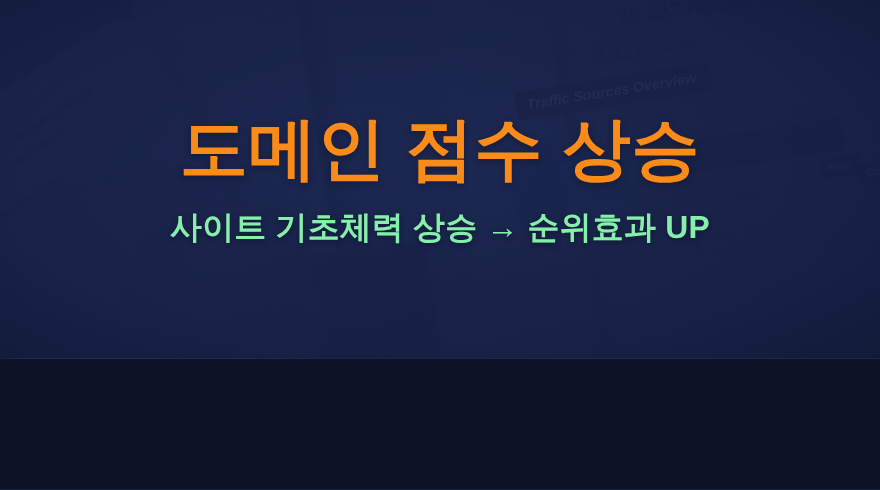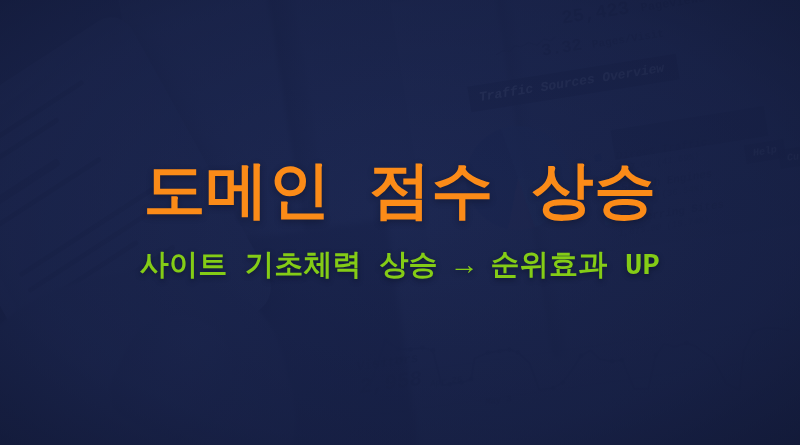--- a/index.html
+++ b/index.html
@@ -4,24 +4,24 @@
 <title>Domain Score Banner</title>
 <style>
   html, body {
     margin: 0;
     padding: 0;
     background: #0d1226;
   }
   #banner {
     position: relative;
     width: 800px;
-    height: 445px;
+    height: 326px;
     overflow: hidden;
     background: #1d2850;
-    font-family: Liberation Mono, monospace;
+    font-family: Liberation Sans, sans-serif;
     user-select: none;
   }
 
   
   .photo-layer {
     position: absolute;
     inset: 0;
   }
 
   
@@ -299,21 +299,21 @@
     color: #fb8b18;
     text-shadow: 0 2px 6px rgba(10,15,35,0.45);
     white-space: nowrap;
   }
   .subline {
     margin: 26px 0 0 0;
     font-size: 29px;
     line-height: 1.0;
     font-weight: 700;
     letter-spacing: 0.2px;
-    color: #84cc16;
+    color: #86efac;
     text-shadow: 0 2px 5px rgba(10,15,35,0.55);
     white-space: nowrap;
   }
 </style>
 </head>
 <body>
 
 <div id="banner">
 
   <div class="photo-layer">

